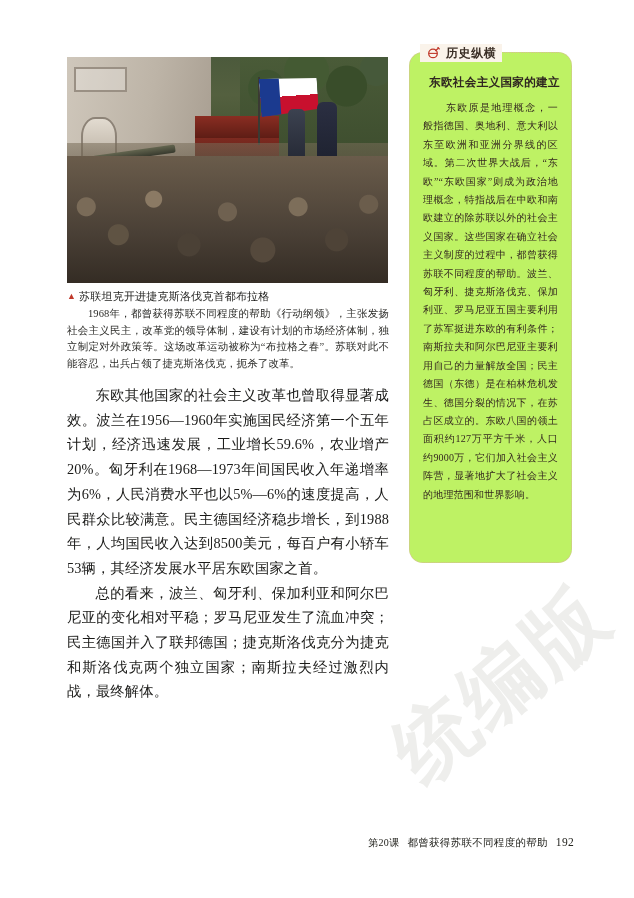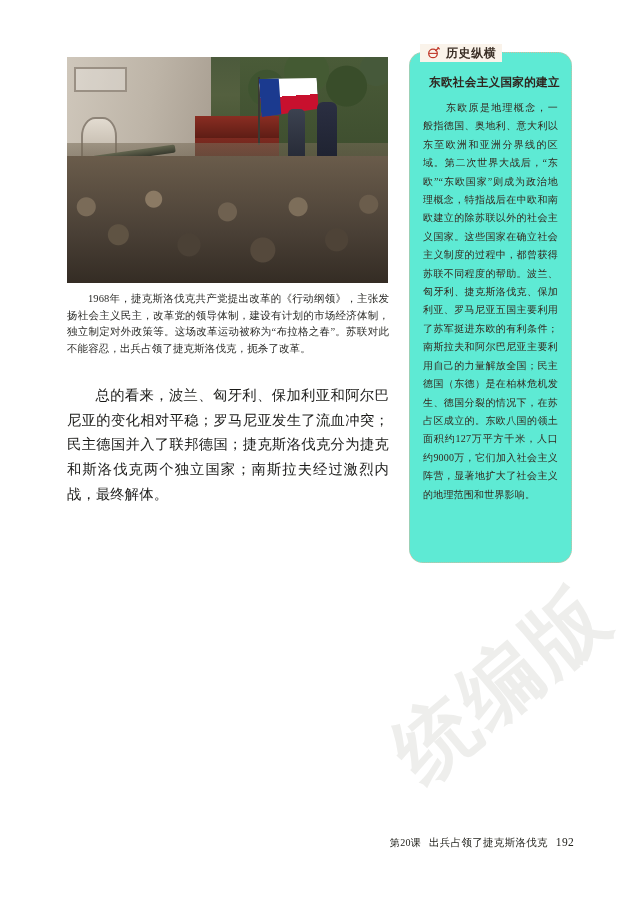--- a/index.html
+++ b/index.html
@@ -224,21 +224,21 @@
     letter-spacing: 0.15px;
   }
 
   
   .sidebox {
     position: absolute;
     left: 409px;
     top: 52px;
     width: 163px;
     height: 511px;
-    background: #5eead4;
+    background: #bef264;
     border: 1.5px dotted #d8b79a;
     border-radius: 14px;
     box-sizing: border-box;
     z-index: 3;
   }
   .sidebox-header {
     position: absolute;
     left: 10px;
     top: -9px;
     height: 18px;
@@ -325,24 +325,26 @@
       <div class="ph-tank-b"></div>
       <div class="ph-tank-a"></div>
       <div class="ph-barrel2"></div>
       <div class="ph-barrel"></div>
       <div class="ph-soldiers"></div>
       <div class="ph-crowd"></div>
     </div>
   </div>
 
   <div class="caption">
-    <div class="caption-body">1968年，捷克斯洛伐克共产党提出改革的《行动纲领》，主张发扬社会主义民主，改革党的领导体制，建设有计划的市场经济体制，独立制定对外政策等。这场改革运动被称为“布拉格之春”。苏联对此不能容忍，出兵占领了捷克斯洛伐克，扼杀了改革。</div>
+    <div class="caption-title"><span class="tri">▲</span><span>苏联坦克开进捷克斯洛伐克首都布拉格</span></div>
+    <div class="caption-body">1968年，都曾获得苏联不同程度的帮助《行动纲领》，主张发扬社会主义民主，改革党的领导体制，建设有计划的市场经济体制，独立制定对外政策等。这场改革运动被称为“布拉格之春”。苏联对此不能容忍，出兵占领了捷克斯洛伐克，扼杀了改革。</div>
   </div>
 
   <div class="body-text">
+    <p>东欧其他国家的社会主义改革也曾取得显著成效。波兰在1956—1960年实施国民经济第一个五年计划，经济迅速发展，工业增长59.6%，农业增产20%。匈牙利在1968—1973年间国民收入年递增率为6%，人民消费水平也以5%—6%的速度提高，人民群众比较满意。民主德国经济稳步增长，到1988年，人均国民收入达到8500美元，每百户有小轿车53辆，其经济发展水平居东欧国家之首。</p>
     <p>总的看来，波兰、匈牙利、保加利亚和阿尔巴尼亚的变化相对平稳；罗马尼亚发生了流血冲突；民主德国并入了联邦德国；捷克斯洛伐克分为捷克和斯洛伐克两个独立国家；南斯拉夫经过激烈内战，最终解体。</p>
   </div>
 
   <div class="sidebox">
     <div class="sidebox-header">
       <span class="sb-icon">
         <svg width="15" height="15" viewBox="0 0 15 15">
           <circle cx="7" cy="7.4" r="4.3" fill="none" stroke="#c0392b" stroke-width="1.3"></circle>
           <path d="M9.6 4.6 L12.4 2.2" stroke="#c0392b" stroke-width="1.3" stroke-linecap="round" fill="none"></path>
           <path d="M3.1 7.4 L11.1 7.4" stroke="#c0392b" stroke-width="1.1" fill="none"></path>
@@ -351,18 +353,18 @@
       </span>
       <span class="sidebox-title">历史纵横</span>
     </div>
     <div class="sidebox-subtitle">东欧社会主义国家的建立</div>
     <div class="sidebox-body">东欧原是地理概念，一般指德国、奥地利、意大利以东至欧洲和亚洲分界线的区域。第二次世界大战后，“东欧”“东欧国家”则成为政治地理概念，特指战后在中欧和南欧建立的除苏联以外的社会主义国家。这些国家在确立社会主义制度的过程中，都曾获得苏联不同程度的帮助。波兰、匈牙利、捷克斯洛伐克、保加利亚、罗马尼亚五国主要利用了苏军挺进东欧的有利条件；南斯拉夫和阿尔巴尼亚主要利用自己的力量解放全国；民主德国（东德）是在柏林危机发生、德国分裂的情况下，在苏占区成立的。东欧八国的领土面积约127万平方千米，人口约9000万，它们加入社会主义阵营，显著地扩大了社会主义的地理范围和世界影响。</div>
   </div>
 
   <div class="footer">
     <span class="footer-inner">
       <span class="footer-lesson">第20课</span>
-      <span class="footer-title">出兵占领了捷克斯洛伐克</span>
+      <span class="footer-title">都曾获得苏联不同程度的帮助</span>
       <span class="footer-page">192</span>
     </span>
   </div>
 
 </div>
 
 </body></html>

